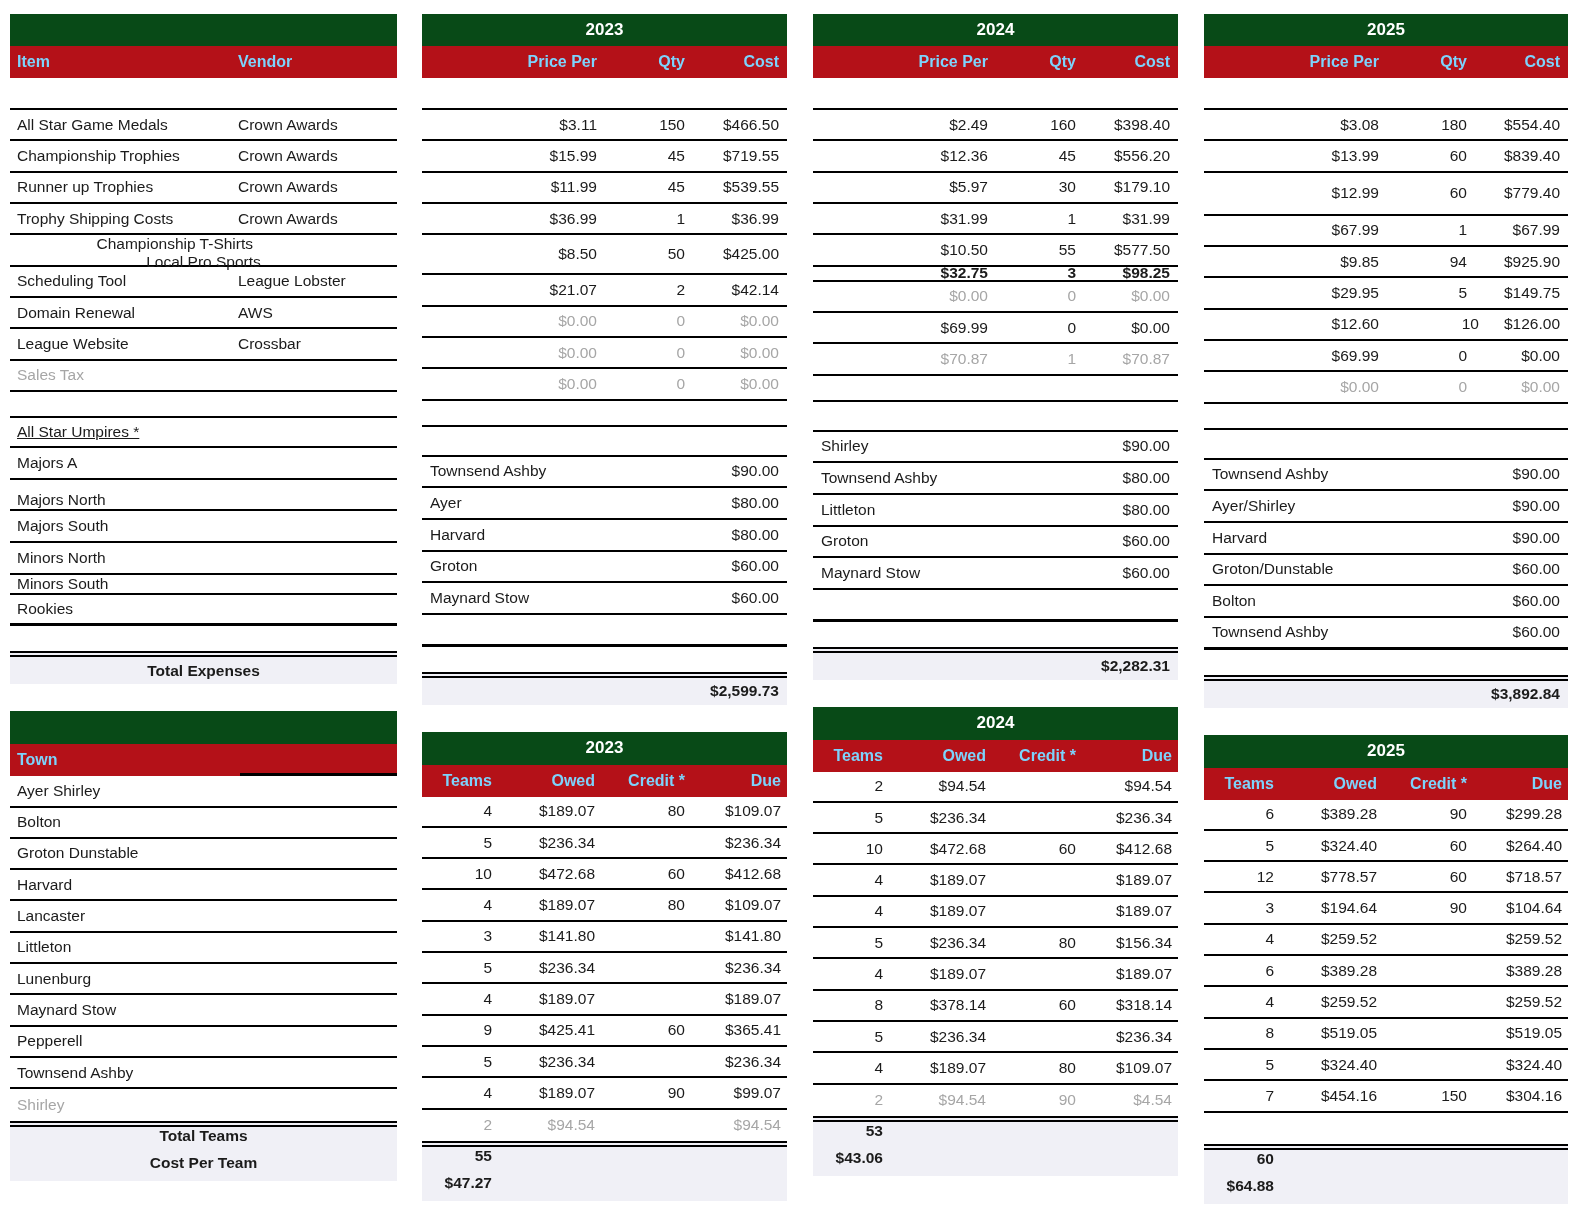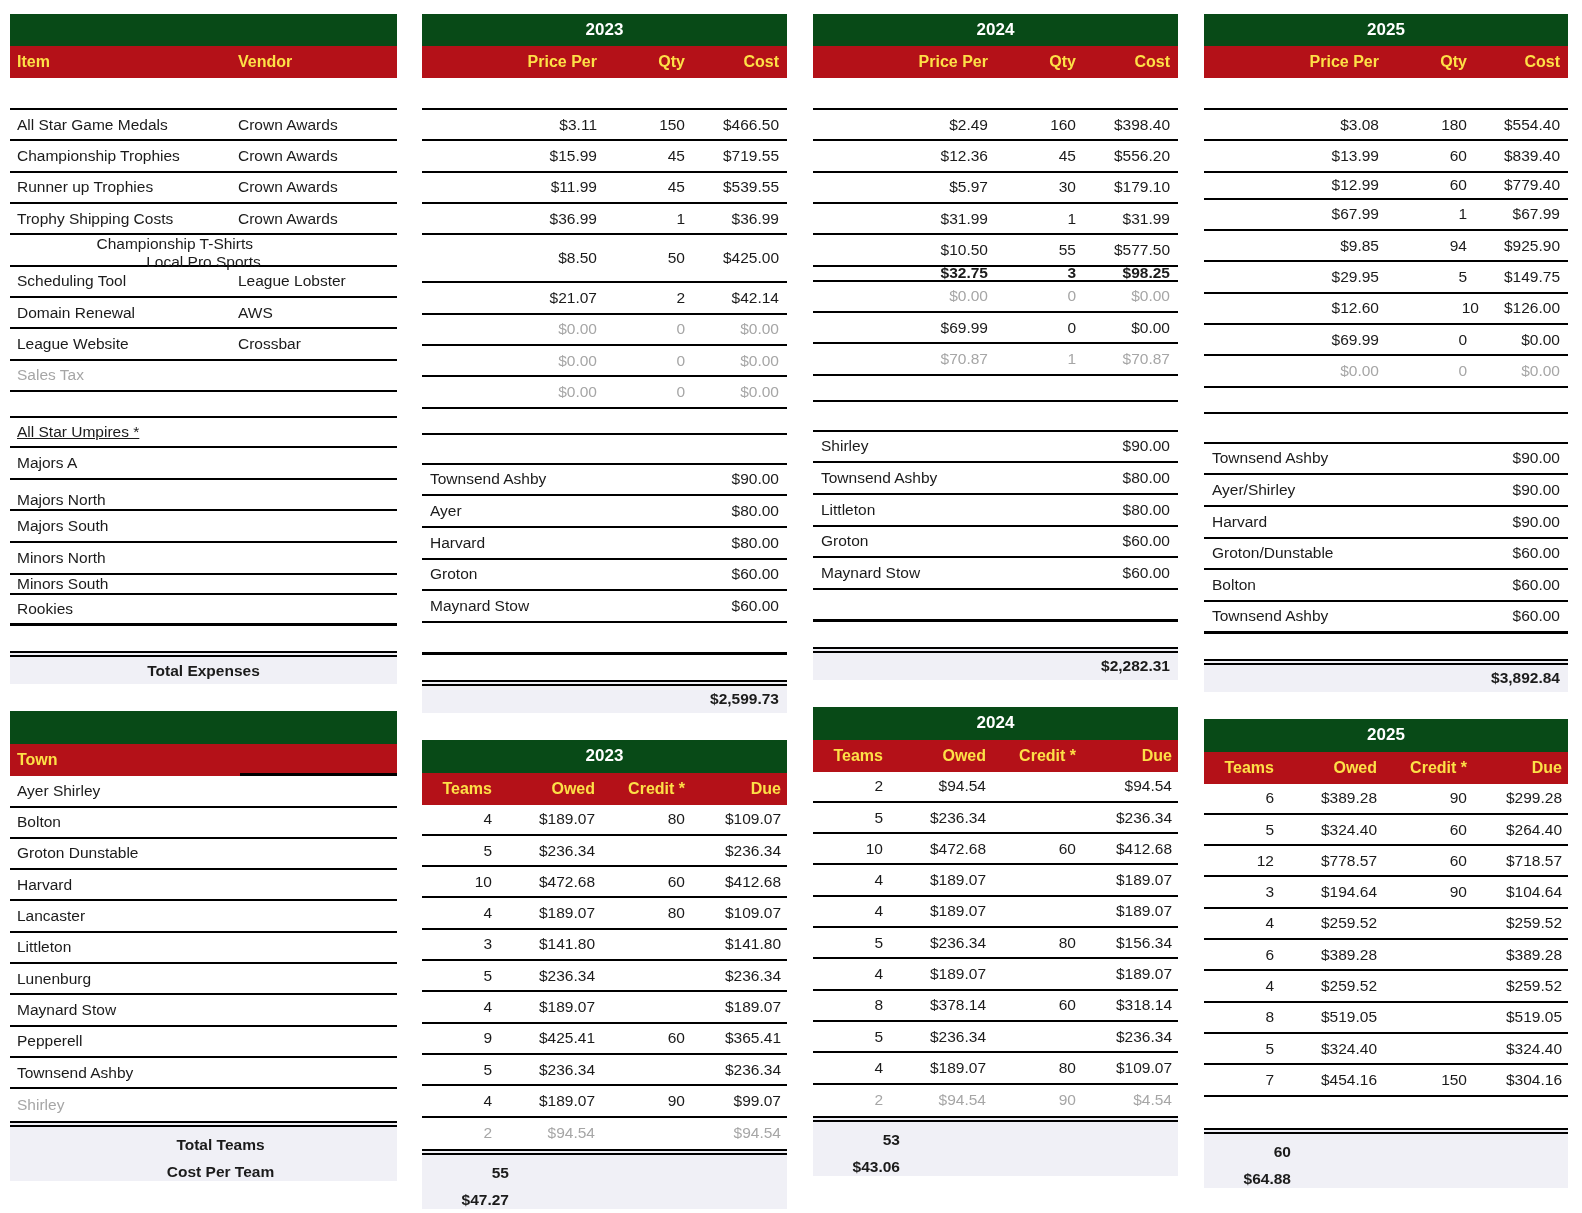--- a/index.html
+++ b/index.html
@@ -9,27 +9,27 @@
     font-family:"Liberation Sans", sans-serif; color:#1b1b1b; font-size:15.5px;
   }
   .col { position:absolute; top:14px; }
   .row { display:flex; align-items:center; width:100%; }
   .band { display:flex; align-items:center; width:100%; position:relative; }
   .green { background:var(--green,#084a17); }
   .red { background:var(--red,#b41118); }
   .bb { border-bottom:2px solid #000; }
   .bb-thick { border-bottom:3px solid #000; }
   .ylabel { width:100%; text-align:center; color:#fff; font-weight:bold; font-size:17px; }
-  .hdr { color:#fde047; font-weight:bold; font-size:16px; }
+  .hdr { color:#7dd3fc; font-weight:bold; font-size:16px; }
   .cell { white-space:nowrap; }
   .gray { color:#a6a6a6; }
   .underline { text-decoration:underline; }
   .total-row { border-top:6px double #000; background:var(--light,#f0f0f6); font-weight:bold; }
   .tot-block { border-top:6px double #000; background:var(--light,#f0f0f6); width:100%; }
-  .tot-line { height:27px; display:flex; align-items:flex-end; font-weight:bold; width:100%;margin-left:17px; }
+  .tot-line { height:27px; display:flex; align-items:flex-start; font-weight:bold; width:100%; }
   
   .c-item   { width:228px; padding-left:7px; }
   .c-vendor { flex:1; }
   .c-price  { width:175px; text-align:right; }
   .c-qty    { width:88px;  text-align:right; }
   .c-cost   { flex:1; text-align:right; padding-right:8px; }
   .c-umpname{ flex:1; padding-left:8px; }
   .c-umpfee { text-align:right; padding-right:8px; }
   
   .c-town   { flex:1; padding-left:7px; }
@@ -184,21 +184,21 @@
       <div class="row bb" style="height: 31.33px;">
         <div class="cell c-price">$11.99</div>
         <div class="cell c-qty">45</div>
         <div class="cell c-cost">$539.55</div>
       </div>
       <div class="row bb" style="height: 31.33px;">
         <div class="cell c-price">$36.99</div>
         <div class="cell c-qty">1</div>
         <div class="cell c-cost">$36.99</div>
       </div>
-      <div class="row bb" style="height: 48px;">
+      <div class="row bb" style="height: 40px;">
         <div class="cell c-price">$8.50</div>
         <div class="cell c-qty">50</div>
         <div class="cell c-cost">$425.00</div>
       </div>
       <div class="row bb" style="height: 31.33px;">
         <div class="cell c-price">$21.07</div>
         <div class="cell c-qty">2</div>
         <div class="cell c-cost">$42.14</div>
       </div>
       <div class="row bb" style="height: 31.33px;">
@@ -508,21 +508,21 @@
       <div class="row bb" style="height: 31.33px;">
         <div class="cell c-price">$3.08</div>
         <div class="cell c-qty">180</div>
         <div class="cell c-cost">$554.40</div>
       </div>
       <div class="row bb" style="height: 31.33px;">
         <div class="cell c-price">$13.99</div>
         <div class="cell c-qty">60</div>
         <div class="cell c-cost">$839.40</div>
       </div>
-      <div class="row bb" style="height: 27px;">
+      <div class="row bb" style="height: 43px;">
         <div class="cell c-price">$12.99</div>
         <div class="cell c-qty">60</div>
         <div class="cell c-cost">$779.40</div>
       </div>
       <div class="row bb" style="height: 31.33px;">
         <div class="cell c-price">$67.99</div>
         <div class="cell c-qty">1</div>
         <div class="cell c-cost">$67.99</div>
       </div>
       <div class="row bb" style="height: 31.33px;">

